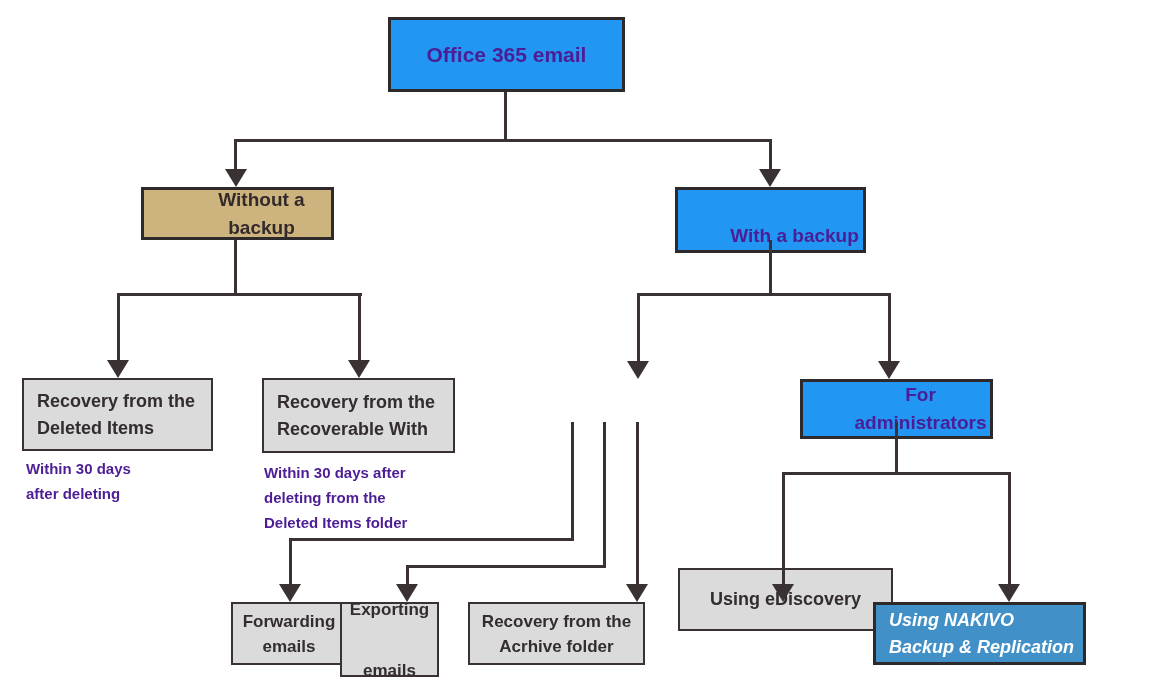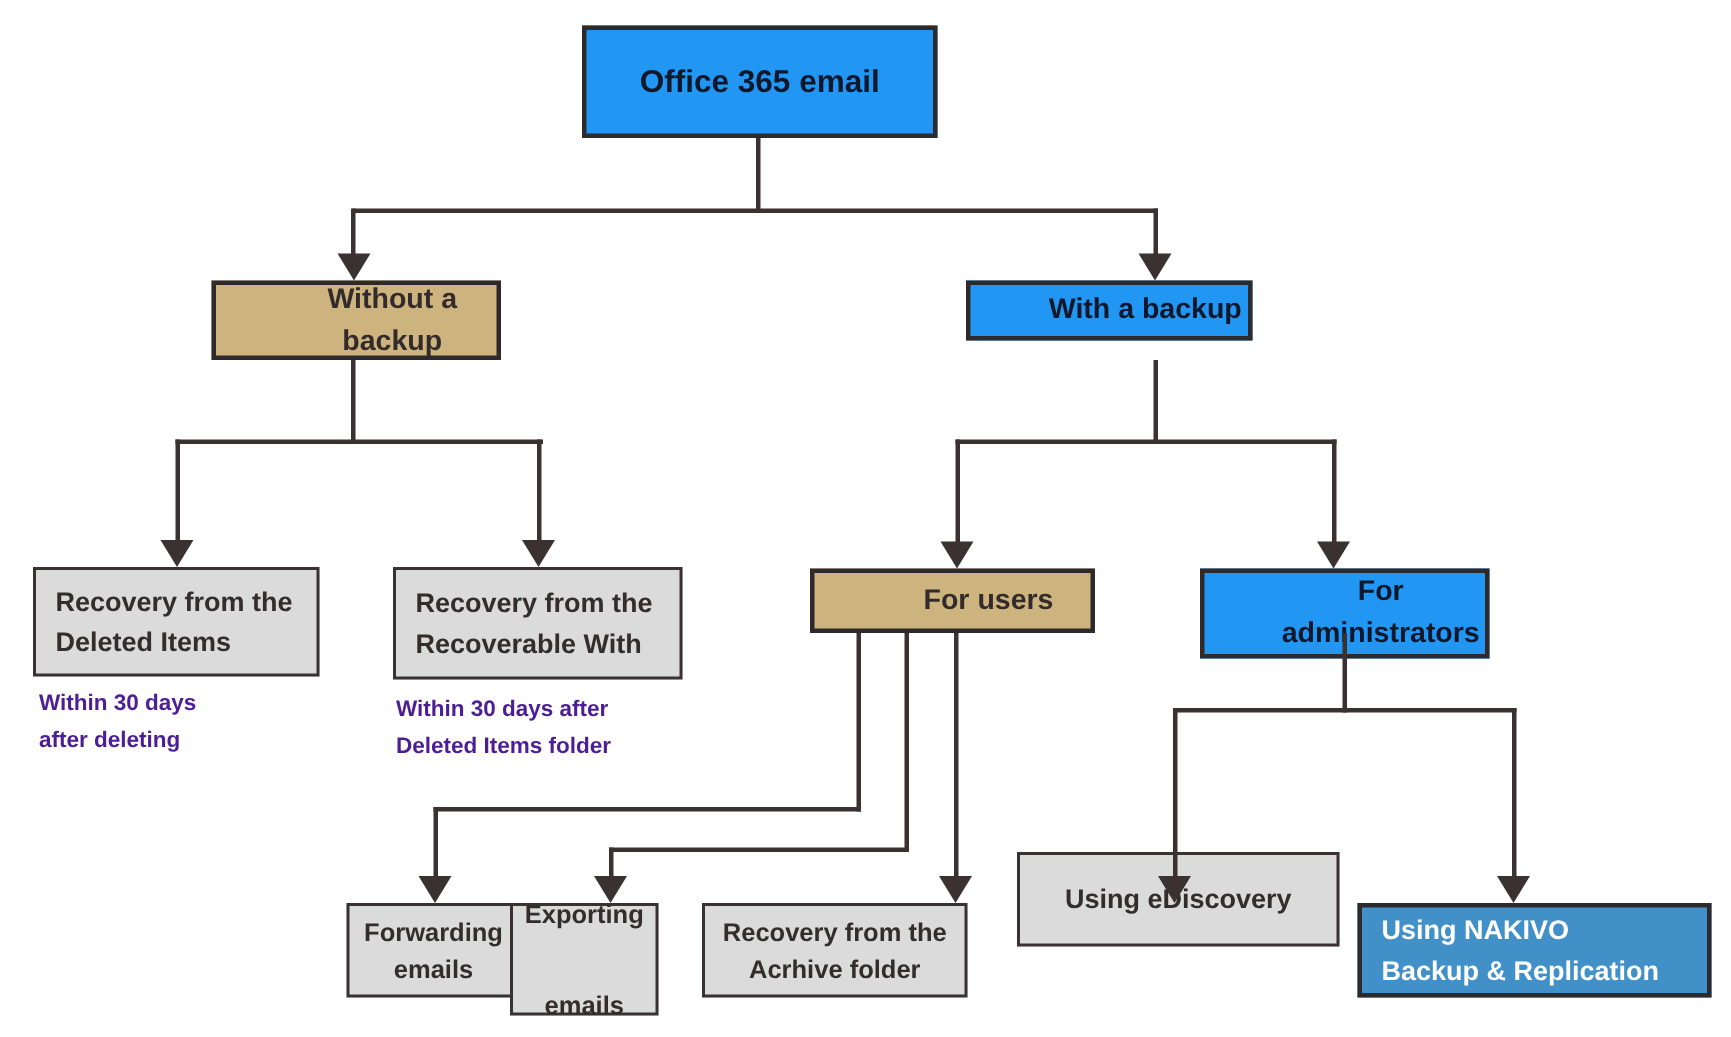--- a/index.html
+++ b/index.html
@@ -15,21 +15,21 @@
     position:absolute;
     box-sizing:border-box;
     display:flex;
     flex-direction:column;
     justify-content:center;
     line-height:1.45;
     color:#332d2d;
   }
   .node.center{align-items:center;text-align:center;}
   .node.leftal{align-items:flex-start;text-align:left;padding-left:13px;padding-right:6px;}
-  .blue{background:#2196F3;border:3px solid #2e2a2b;color:#0f172a;}
+  .blue{background:#2196F3;border:3px solid #2e2a2b;color:#4c1d95;}
   .tan{background:#CDB37E;border:3px solid #2e2a2b;color:#332b2b;}
   .gray{background:#DBDBDB;border:2px solid #3a3132;color:#332d2d;}
   .steel{background:#4190C8;border:3px solid #2e2a2b;color:#ffffff;}
   .fs21{font-size:21px;line-height:33px;}
   .fs19{font-size:19px;padding-left:48px;}
   .fs18{font-size:18px;line-height:27px;}
   .fs17{font-size:17px;line-height:25px;}
   .note{
     position:absolute;
     font-size:15px;
@@ -53,47 +53,45 @@
 <div class="canvas">
 
   <div class="node blue center fs21" style="left:388px;top:17px;width:237px;height:75px;">
     <div>Office 365 email</div>
   </div>
 
   <div class="node tan center fs19" style="left:141px;top:187px;width:193px;height:53px;">
     <div>Without a backup</div>
   </div>
 
-  <div class="node blue center fs19" style="left:644px;top:187px;width:191px;height:40px;">
+  <div class="node blue center fs19" style="left:675px;top:187px;width:191px;height:66px;justify-content:flex-end;">
     <div>With a backup</div>
   </div>
 
   <div class="node gray leftal fs18" style="left:22px;top:378px;width:191px;height:73px;">
     <div>Recovery from the</div>
     <div>Deleted Items</div>
   </div>
 
   <div class="note" style="left:26px;top:456px;width:180px;">
     <div>Within 30 days</div>
     <div>after deleting</div>
   </div>
 
   <div class="node gray leftal fs18" style="left:262px;top:378px;width:193px;height:75px;">
     <div>Recovery from the</div>
     <div>Recoverable With</div>
   </div>
 
   <div class="note" style="left:264px;top:460px;width:210px;">
     <div>Within 30 days  after</div>
+    <div>deleting from the</div>
     <div>Deleted Items folder</div>
   </div>
 
-  <div class="node tan center fs19" style="left:540px;top:379px;width:190px;height:43px;">
-    <div>For users</div>
-  </div>
 
   <div class="node blue center fs19" style="left:800px;top:379px;width:193px;height:60px;">
     <div>For administrators</div>
   </div>
 
   <div class="node gray center fs17" style="left:231px;top:602px;width:116px;height:63px;">
     <div>Forwarding</div>
     <div>emails</div>
   </div>
 
@@ -104,21 +102,21 @@
 
   <div class="node gray center fs17" style="left:468px;top:602px;width:177px;height:63px;">
     <div>Recovery from the</div>
     <div>Acrhive folder</div>
   </div>
 
   <div class="node gray center fs18" style="left:678px;top:568px;width:215px;height:63px;">
     <div>Using eDiscovery</div>
   </div>
 
-  <div class="node steel leftal fs18" style="left:905px;top:602px;width:236px;height:63px;">
+  <div class="node steel leftal fs18" style="left:873px;top:602px;width:213px;height:63px;font-style:italic;">
     <div>Using NAKIVO</div>
     <div>Backup &amp; Replication</div>
   </div>
 
   <div class="v-line" style="left:504px;top:92px;height:48px;"></div>
   <div class="h-line" style="left:235px;top:139px;width:537px;"></div>
   <div class="v-line" style="left:234px;top:139px;height:31px;"></div>
   <div class="v-line" style="left:769px;top:139px;height:31px;"></div>
   <div class="arrow" style="left:225px;top:169px;"></div>
   <div class="arrow" style="left:759px;top:169px;"></div>

